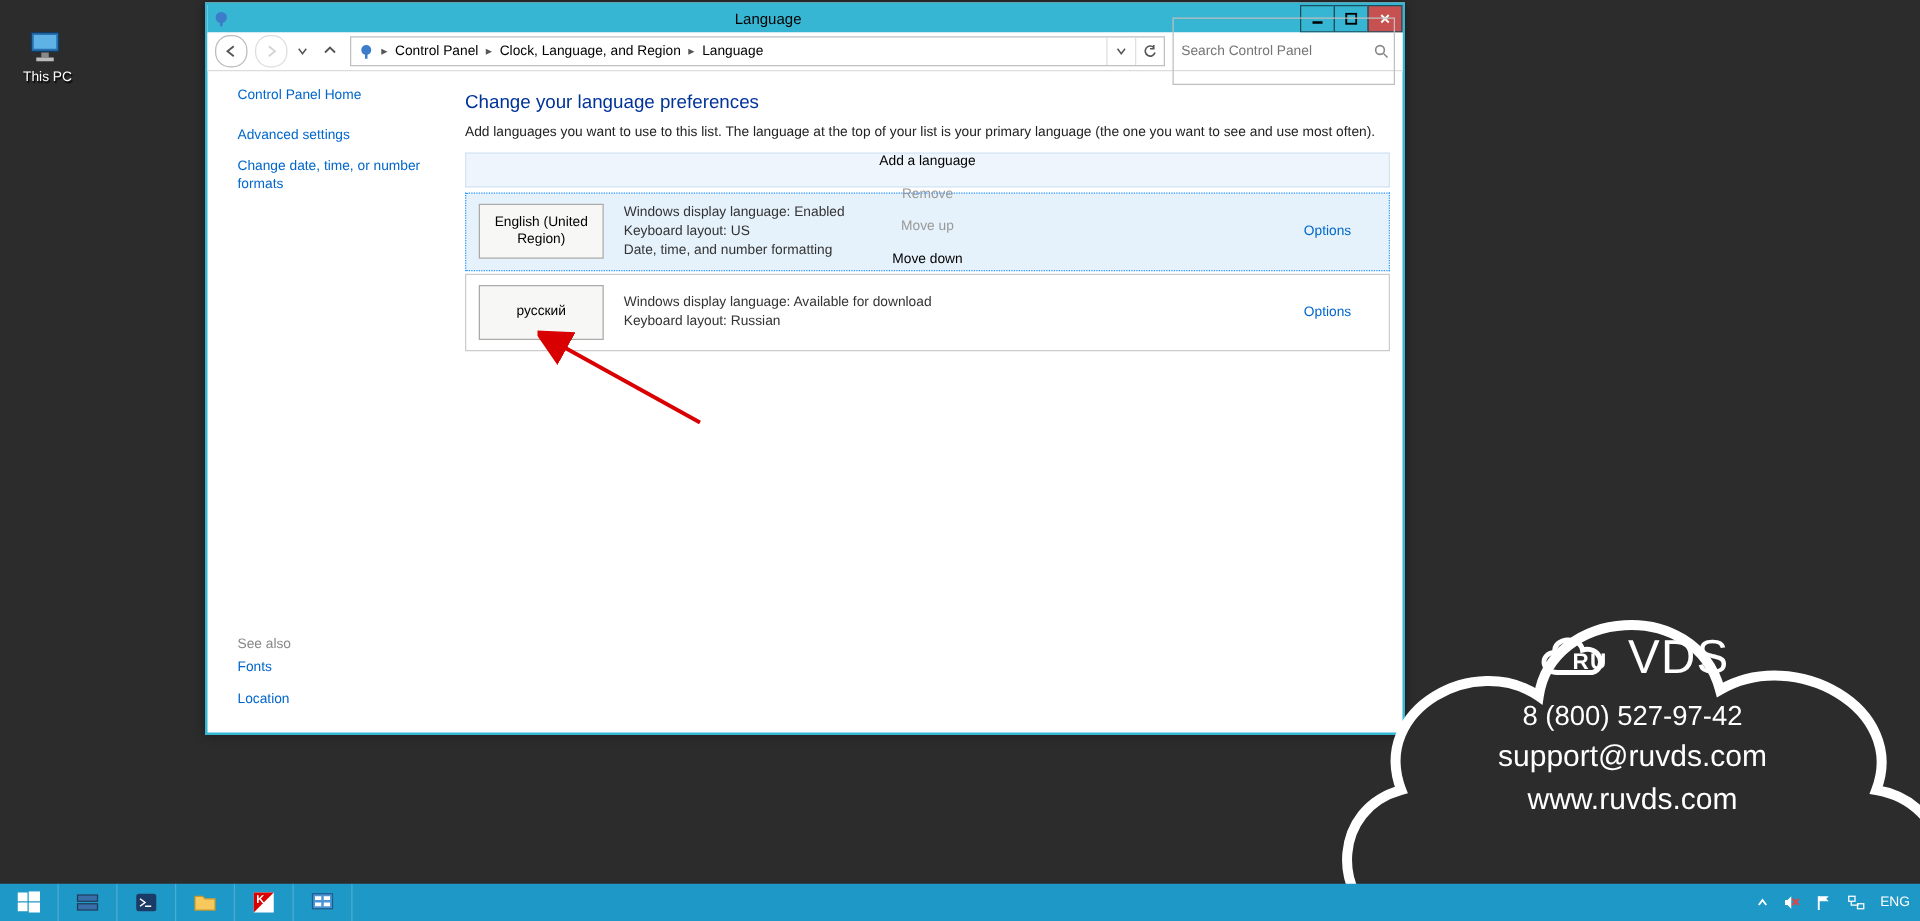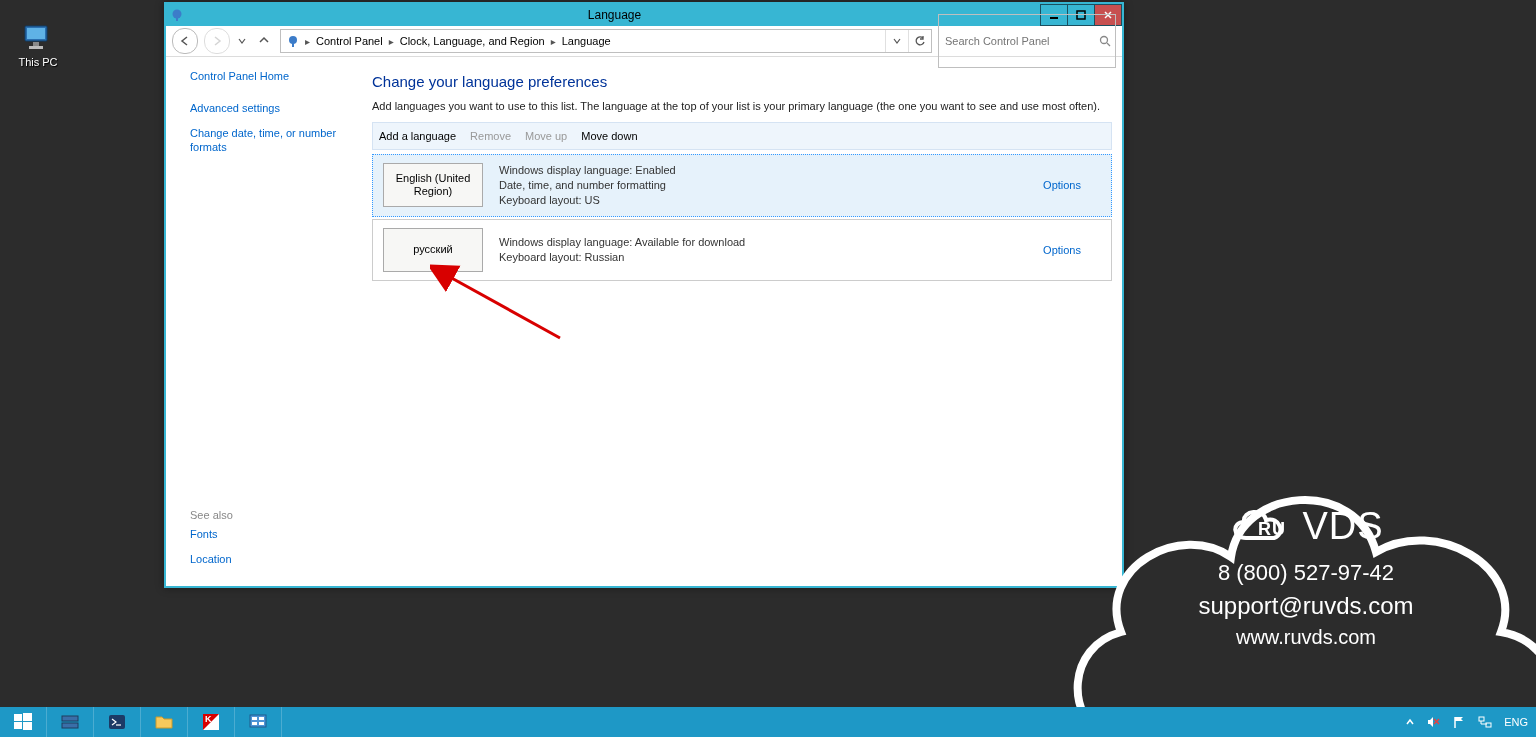--- a/index.html
+++ b/index.html
@@ -207,20 +207,21 @@
   .cmdbar {
     background:#eef5fc;
     border:1px solid #d5e3f3;
     display:flex;
     height: 26px;
     align-items:center;
     padding: 0 6px;
     font-size: 11px;
     gap: 14px;
     margin-bottom: 4px;
+    flex-direction: column;
   }
   .cmdbar .cmd { cursor:pointer; }
   .cmdbar .cmd.disabled { color:#999; cursor:default; }
 
   .lang-row {
     display:flex;
     align-items:center;
     padding: 8px 10px;
     border:1px solid #ccc;
     margin-top:2px;
@@ -311,21 +312,21 @@
   .cloud-text .brand {
     font-size:38px;
     font-weight:300;
     letter-spacing:1px;
     display:flex; align-items:center; justify-content:center;
     gap:10px;
     margin-bottom:10px;
   }
   .cloud-text .phone { font-size:22px; margin-bottom:6px; }
   .cloud-text .email { font-size:24px; margin-bottom:6px; }
-  .cloud-text .site  { font-size:20px; }
+  .cloud-text .site  { font-size:24px; }
 
   
   .arrow {
     position:absolute;
     pointer-events:none;
     z-index:50;
   }
 </style>
 </head>
 <body>
@@ -449,22 +450,22 @@
         <span class="cmd">Add a language</span>
         <span class="cmd disabled">Remove</span>
         <span class="cmd disabled">Move up</span>
         <span class="cmd">Move down</span>
       </div>
 
       <div class="lang-row selected">
         <div class="lang-badge">English (United Region)</div>
         <div class="lang-info">
           <div>Windows display language: Enabled</div>
+          <div>Keyboard layout: US</div>
           <div>Date, time, and number formatting</div>
-          <div>Keyboard layout: US</div>
         </div>
         <span class="lang-options">Options</span>
       </div>
 
       <div class="lang-row">
         <div class="lang-badge">русский</div>
         <div class="lang-info">
           <div>Windows display language: Available for download</div>
           <div>Keyboard layout: Russian</div>
         </div>

